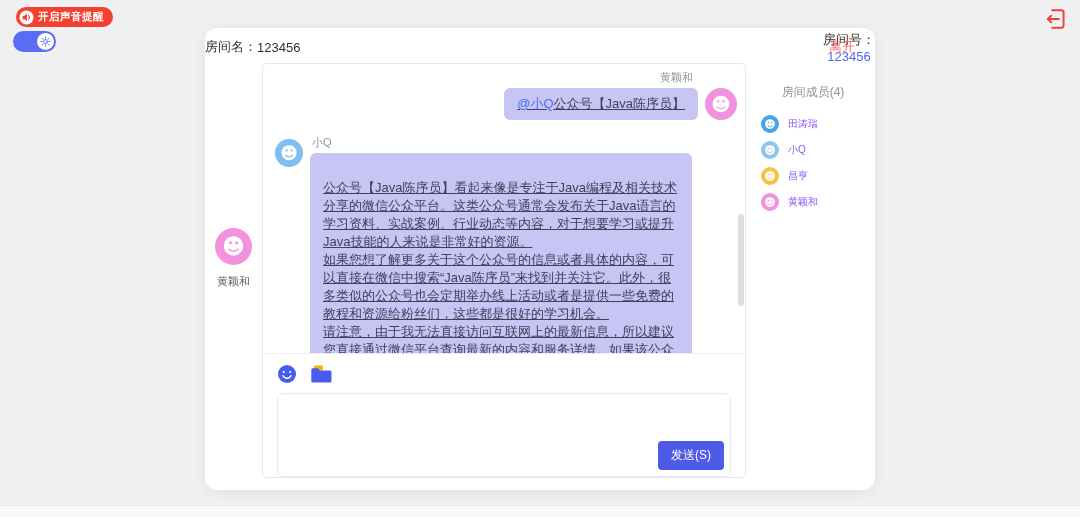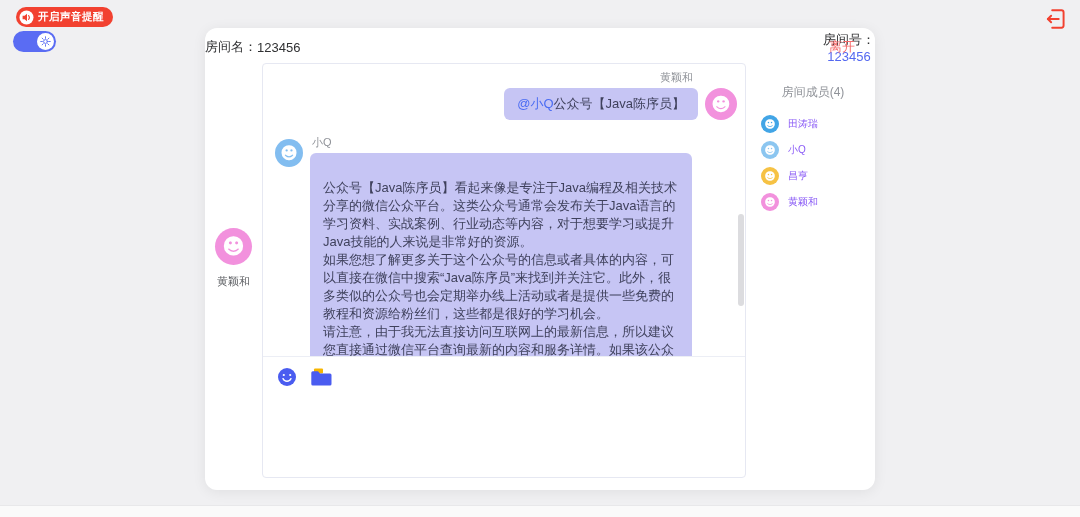--- a/index.html
+++ b/index.html
@@ -42,21 +42,21 @@
   .av-lblue { background:#8cc6f0; }
   .av-yellow { background:#f6c244; }
 
   
   .chat-panel { position:absolute; left:57px; top:35px; width:484px; height:415px; border:1px solid #e6e8f2; border-radius:4px;
     background:#fff; display:flex; flex-direction:column; overflow:hidden; }
   .messages { position:relative; height:292px; overflow:hidden; padding:5px 8px 0 10px; }
   .msg-right { display:flex; flex-direction:column; align-items:flex-end; }
   .msg-right .sender { font-size:11px; color:#909399; margin:1px 44px 3px 0; }
   .msg-right .row { display:flex; align-items:flex-start; gap:7px; }
-  .bubble { background:#c6c5f4; border-radius:6px; font-size:13px; }
+  .bubble { background:#c6c5f4; border-radius:6px; font-size:13px;text-decoration:underline; }
   .bubble-short { padding:7px 13px; color:#3f415c; }
   .bubble-short .mention { color:#4a6cf3; }
   .msg-left { display:flex; align-items:flex-start; gap:7px; margin-top:15px; margin-left:2px; }
   .msg-left .sender { font-size:11px; color:#909399; margin:0 0 3px 2px; }
   .bubble-long { width:382px; padding:8px 13px 9px; color:#3f415c; line-height:18px; white-space:pre-line; }
   .scroll-thumb { position:absolute; right:1px; top:150px; width:6px; height:92px; border-radius:3px; background:#dcdcdf; cursor:pointer; }
 
   
   .input-area { flex:1; border-top:1px solid #eceef5; position:relative; padding:8px 14px 0; }
   .toolbar { display:flex; align-items:center; gap:14px; height:24px; }
@@ -176,20 +176,24 @@
                 <path d="M6 11.6a4.3 4.3 0 0 0 8 0" fill="none" stroke="#fff" stroke-width="1.4" stroke-linecap="round"></path>
               </svg>
           </span>
           <span class="tool">
             <svg width="21" height="18" viewBox="0 0 21 18">
                 <rect x="3" y="0.5" width="9" height="5" rx="1" fill="#f7b500"></rect>
                 <path d="M1.8 3.2 H7 l2 2.2 H19 a1.5 1.5 0 0 1 1.5 1.5 V16 a1.5 1.5 0 0 1 -1.5 1.5 H1.8 A1.5 1.5 0 0 1 .3 16 V4.7 A1.5 1.5 0 0 1 1.8 3.2 Z" fill="#4a5cf0"></path>
               </svg>
           </span>
         </div>
+        <div class="input-box">
+          <textarea style=""></textarea>
+          <button class="send-btn">发送(S)</button>
+        </div>
       </div>
     </div>
 
     <div class="members">
       <div class="members-title">房间成员(4)</div>
       <div class="member-list">
         <div class="member-row">
           <div class="avatar av-blue" style="width:18px;height:18px;">
               <span class="face" style="font-size:11px;">☻</span>
             </div>

